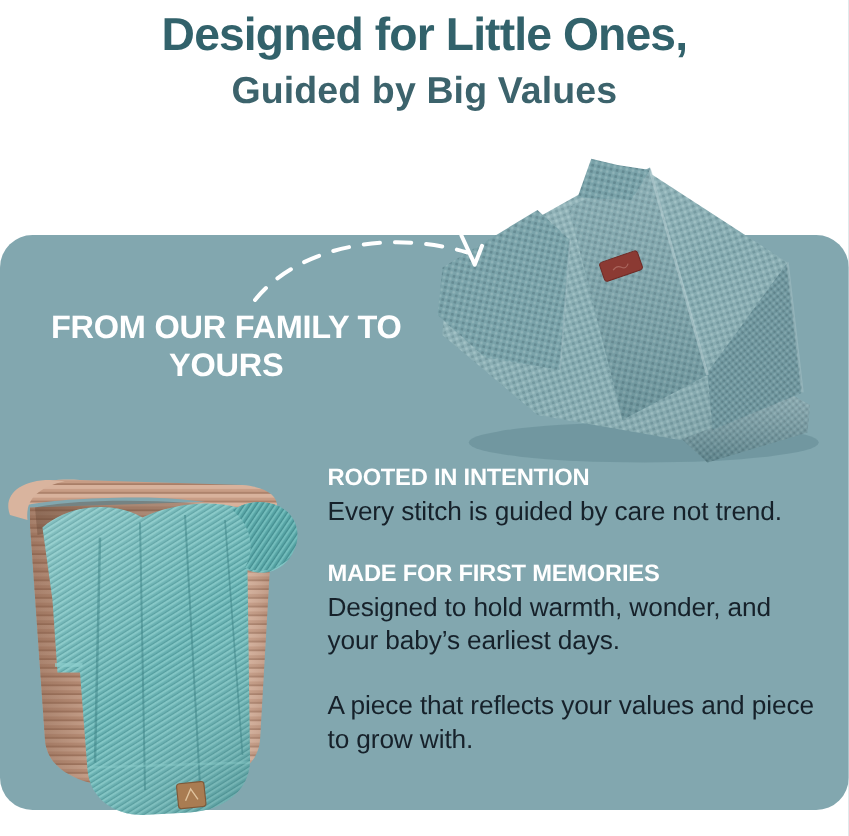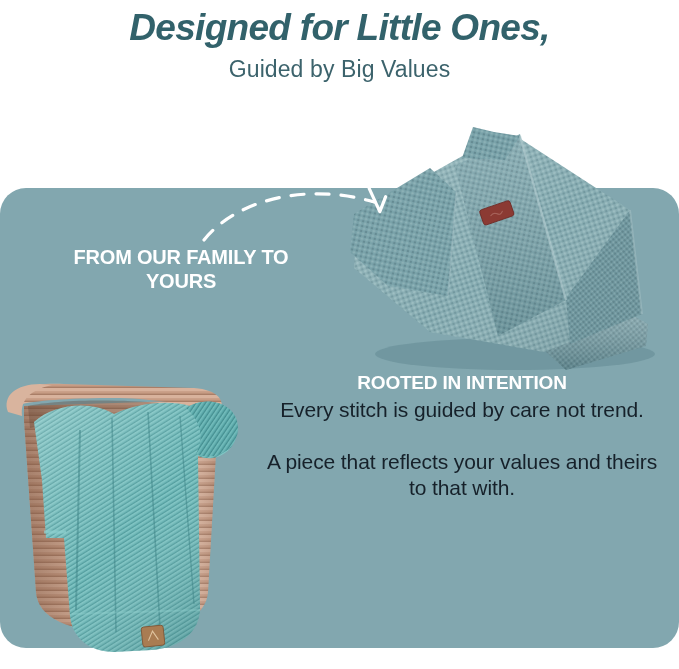--- a/index.html
+++ b/index.html
@@ -10,45 +10,44 @@
     -webkit-font-smoothing:antialiased;
   }
   .stage{position:absolute;inset:0;}
 
   
   .header{position:absolute;left:0;top:0;width:679px;text-align:center;}
   .title{
     font-size:37px;font-weight:bold;color:#32626B;
     letter-spacing:-0.7px;line-height:1;margin-top:9px;
     white-space:nowrap;
-    font-style:italic;
   }
   .subtitle{
-    font-size:23px;font-weight:400;color:#3C636C;
+    font-size:30px;font-weight:700;color:#3C636C;
     letter-spacing:0.1px;line-height:1;margin-top:12px;
     white-space:nowrap;
   }
 
   
   .card{
     position:absolute;left:0;top:188px;width:679px;height:460px;
     background:#82A7AF;border-radius:26px;overflow:hidden;
   }
   .card-clip{position:absolute;inset:0;}
 
   
   .family{
     position:absolute;left:36px;top:246px;width:290px;
-    color:#ffffff;font-weight:bold;font-size:20px;line-height:1.18;
+    color:#ffffff;font-weight:bold;font-size:26px;line-height:1.18;
     letter-spacing:-0.2px;text-align:center;
   }
 
   
   .features{
-    position:absolute;right:17px;top:372px;width:400px;text-align:center;
+    position:absolute;right:17px;top:372px;width:400px;text-align:left;
   }
   .feature{margin-bottom:26px;}
   .feature:last-child{margin-bottom:0;}
   .f-head{
     color:#ffffff;font-weight:bold;font-size:19px;line-height:1.15;
     letter-spacing:-0.2px;margin-bottom:3px;white-space:nowrap;
   }
   .f-body{
     color:#16212A;font-size:21px;font-weight:400;line-height:1.25;
     letter-spacing:-0.1px;
@@ -222,20 +221,24 @@
     </svg>
   </div>
 
   <div class="features">
 
     <div class="feature">
       <div class="f-head">ROOTED IN INTENTION</div>
       <div class="f-body">Every stitch is guided by care not trend.</div>
     </div>
 
-
     <div class="feature">
-      <div class="f-body">A piece that reflects your values and theirs to that with.</div>
+      <div class="f-head">MADE FOR FIRST MEMORIES</div>
+      <div class="f-body">Designed to hold warmth, wonder, and your baby’s earliest days.</div>
     </div>
 
+    <div class="feature">
+      <div class="f-body">A piece that reflects your values and piece to grow with.</div>
+    </div>
+
   </div>
 
 </div>
 
 </body></html>

